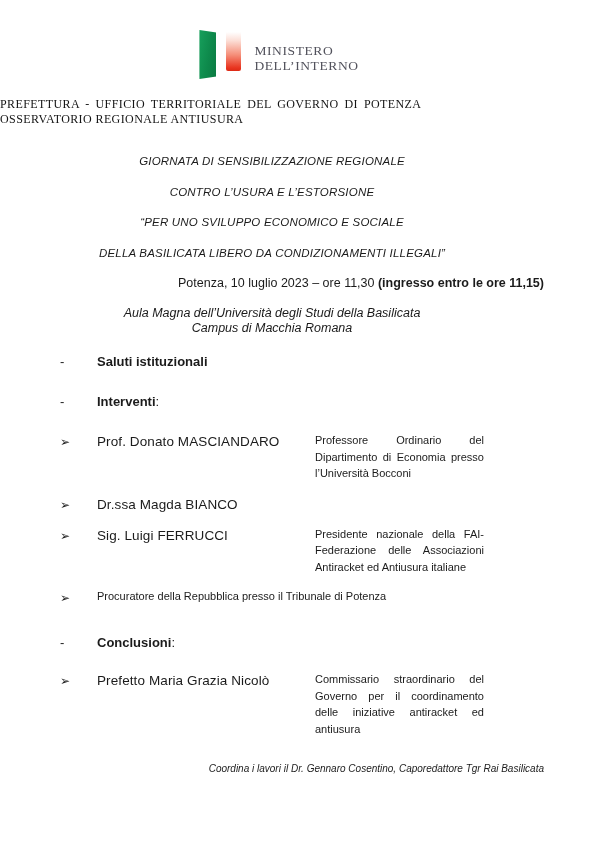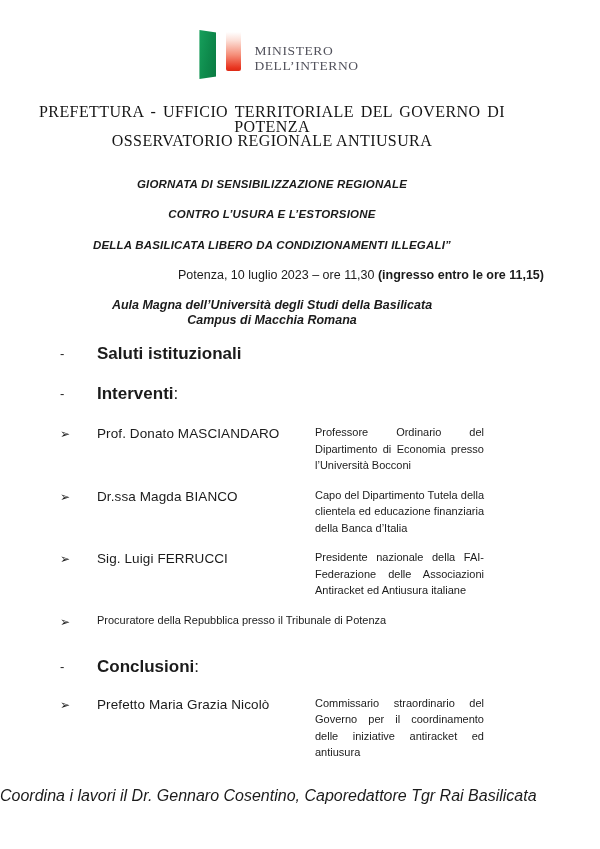--- a/index.html
+++ b/index.html
@@ -27,61 +27,61 @@
   }
   .logo-text {
     margin-left: 13px; margin-top: 13px;
     font-family: "Liberation Serif", serif;
     font-size: 13.5px; line-height: 15px;
     letter-spacing: 0.6px; color: #52525c;
   }
 
   
   .org-header {
-    margin-top: 25px; text-align: center;
+    margin-top: 17px; 
     font-family: "Liberation Serif", serif;
-    font-size: 16px; line-height: 14.5px;
+    font-size: 12px; line-height: 14.5px;
     letter-spacing: 0.4px; color: #141414;
   }
   .org-header .l1 { word-spacing: 2.5px; }
 
   
   .titles { margin-top: 29px; text-align: center; }
   .titles p {
-    font-size: 11.5px; font-weight: bold; font-style: italic;
+    font-size: 11.5px; font-weight: normal; font-style: italic;
     letter-spacing: 0.2px; margin-bottom: 18.5px; line-height: 12px;
   }
 
   
   .date-line { text-align: right; font-size: 12.5px; margin-top: 7px; line-height: 13px; }
   .date-line .bold { font-weight: bold; }
-  .venue { text-align: center; font-style: italic; font-size: 12.5px; margin-top: 17px; line-height: 13px; font-weight: bold; }
+  .venue { text-align: center; font-style: italic; font-size: 12.5px; margin-top: 17px; line-height: 13px; }
   .venue2 { margin-top: 2px; }
 
   
   .agenda { margin-top: 19px; padding-left: 60px; padding-right: 60px; }
   .row { display: flex; align-items: flex-start; }
   .bullet { flex: 0 0 37px; font-size: 13px; line-height: 16px; }
   .bullet.arrow { font-size: 12px; }
   .section-row { margin-bottom: 24px; }
-  .section-label { font-size: 17px; font-weight: bold; line-height: 16px; }
+  .section-label { font-size: 13px; font-weight: bold; line-height: 16px; }
   .section-label .colon { font-weight: normal; }
   .speaker-row { margin-bottom: 15px; }
   .speaker-name { flex: 0 0 218px; font-size: 13.5px; line-height: 16px; letter-spacing: 0.1px; }
   .speaker-role {
     flex: 1; font-size: 11px; line-height: 16.5px;
     text-align: justify; margin-top: -2px;
   }
   .gap-lg { margin-bottom: 29px; }
   .gap-md { margin-bottom: 22px; }
 
   
   .footer {
-    margin-top: 26px; text-align: left;
-    font-style: italic; font-size: 16px;
+    margin-top: 26px; text-align: right;
+    font-style: italic; font-size: 10px;
   }
 </style>
 </head>
 <body>
 
 <div class="page">
 
   <div class="logo-row">
     <div class="flag">
       <div class="flag-green"></div>
@@ -94,20 +94,21 @@
   </div>
 
   <div class="org-header">
     <div class="l1">PREFETTURA - UFFICIO TERRITORIALE DEL GOVERNO DI POTENZA</div>
     <div class="l2">OSSERVATORIO REGIONALE ANTIUSURA</div>
   </div>
 
   <div class="titles">
     <p>GIORNATA DI SENSIBILIZZAZIONE REGIONALE</p>
     <p>CONTRO L’USURA E L’ESTORSIONE</p>
+    <p>“PER UNO SVILUPPO ECONOMICO E SOCIALE</p>
     <p>DELLA BASILICATA LIBERO DA CONDIZIONAMENTI ILLEGALI”</p>
   </div>
 
   <div class="date-line"><span>Potenza, 10 luglio 2023 – ore 11,30 </span><span class="bold">(ingresso entro le ore 11,15)</span></div>
   <div class="venue">Aula Magna dell’Università degli Studi della Basilicata</div>
   <div class="venue venue2">Campus di Macchia Romana</div>
 
   <div class="agenda">
 
     <div class="row section-row">
@@ -122,21 +123,20 @@
 
     <div class="row speaker-row">
       <span class="bullet arrow">➢</span>
       <span class="speaker-name">Prof. Donato MASCIANDARO</span>
       <span class="speaker-role">Professore Ordinario del Dipartimento di Economia presso l’Università Bocconi</span>
     </div>
 
     <div class="row speaker-row">
       <span class="bullet arrow">➢</span>
       <span class="speaker-name">Dr.ssa Magda BIANCO</span>
-      <span class="speaker-role">Capo del Dipartimento Tutela della clientela ed educazione finanziaria della Banca d’Italia</span>
     </div>
 
     <div class="row speaker-row">
       <span class="bullet arrow">➢</span>
       <span class="speaker-name">Sig. Luigi FERRUCCI</span>
       <span class="speaker-role">Presidente nazionale della FAI-Federazione delle Associazioni Antiracket ed Antiusura italiane</span>
     </div>
 
     <div class="row speaker-row gap-lg">
       <span class="bullet arrow">➢</span>

